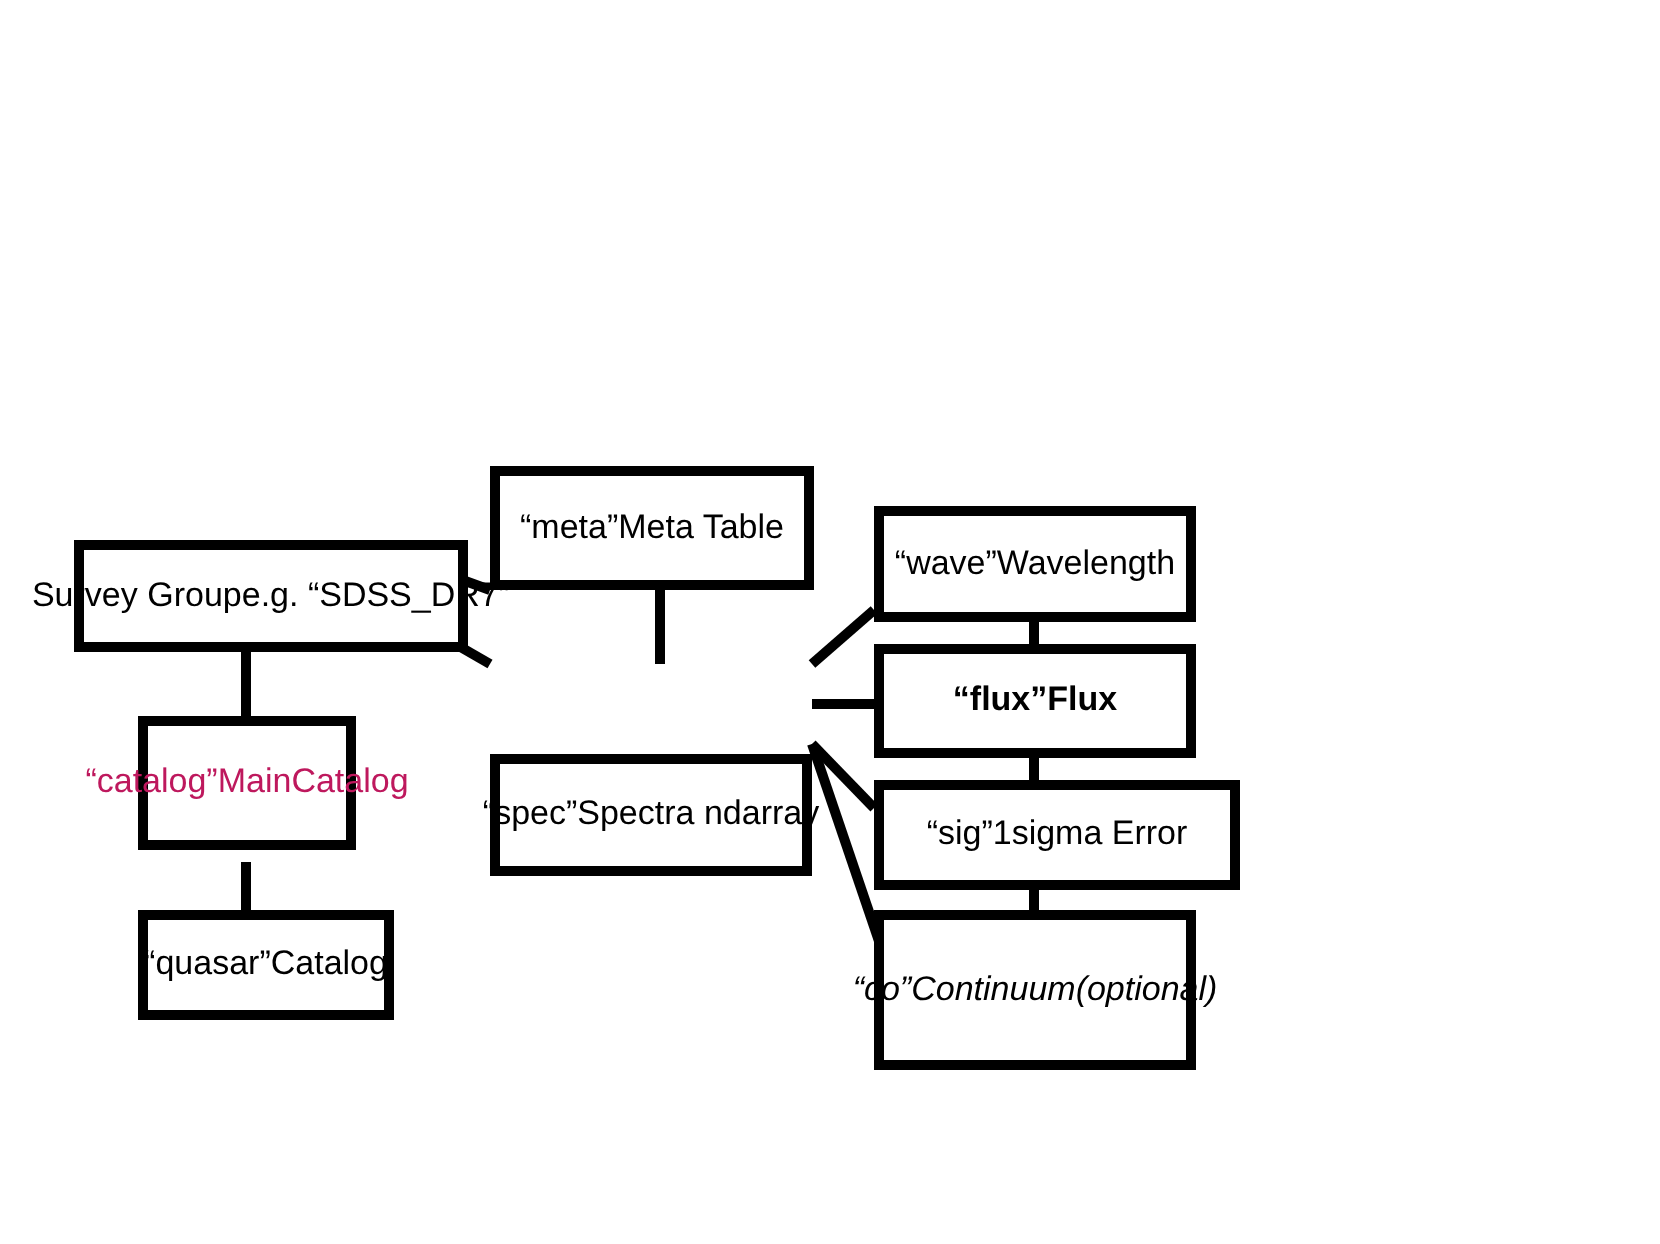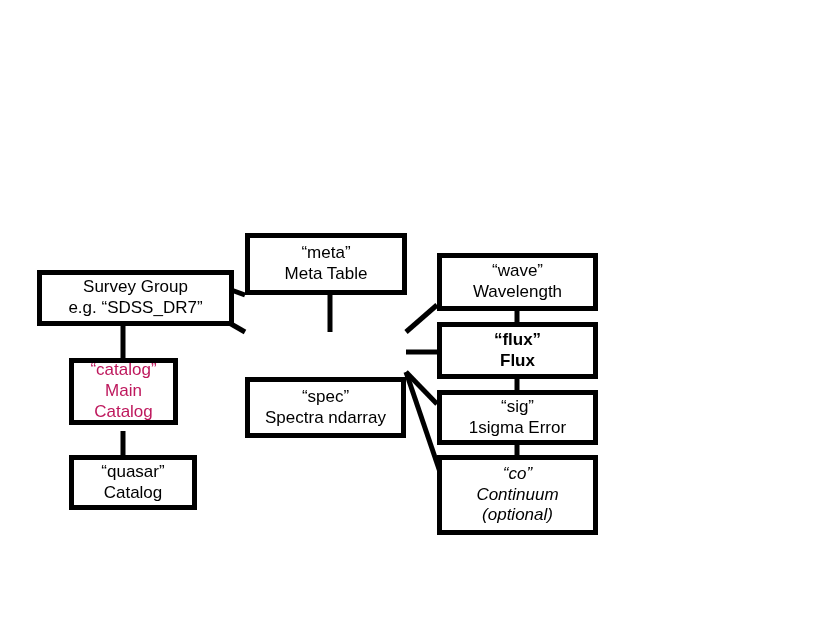--- a/index.html
+++ b/index.html
@@ -21,21 +21,21 @@
     top: 0;
     width: 830px;
     height: 622px;
   }
   .node {
     position: absolute;
     box-sizing: border-box;
     background: #ffffff;
     border: 5px solid #000000;
     display: flex;
-    flex-direction: column;
+    flex-direction: row;
     align-items: center;
     justify-content: center;
     text-align: center;
     color: #000000;
     font-size: 17px;
     line-height: 1.22;
     z-index: 2;
   }
   .node .line {
     display: block;
@@ -82,21 +82,21 @@
       <span class="line">Spectra ndarray</span>
     </div>
     <div class="node" style="left: 437px; top: 253px; width: 161px; height: 58px; border-color: rgb(0, 0, 0); border-width: 5px; color: rgb(0, 0, 0);">
       <span class="line">“wave”</span>
       <span class="line">Wavelength</span>
     </div>
     <div class="node" style="left: 437px; top: 322px; width: 161px; height: 57px; border-color: rgb(0, 0, 0); border-width: 5px; color: rgb(0, 0, 0); font-weight: bold;">
       <span class="line">“flux”</span>
       <span class="line">Flux</span>
     </div>
-    <div class="node" style="left: 437px; top: 390px; width: 161px; height: 55px; border-color: rgb(0, 0, 0); border-width: 5px; color: rgb(0, 0, 0);">
+    <div class="node" style="left: 437px; top: 390px; width: 183px; height: 55px; border-color: rgb(0, 0, 0); border-width: 5px; color: rgb(0, 0, 0);">
       <span class="line">“sig”</span>
       <span class="line">1sigma Error</span>
     </div>
     <div class="node" style="left: 437px; top: 455px; width: 161px; height: 80px; border-color: rgb(0, 0, 0); border-width: 5px; color: rgb(0, 0, 0); font-style: italic;">
       <span class="line">“co”</span>
       <span class="line">Continuum</span>
       <span class="line">(optional)</span>
     </div>
   </div>
 

